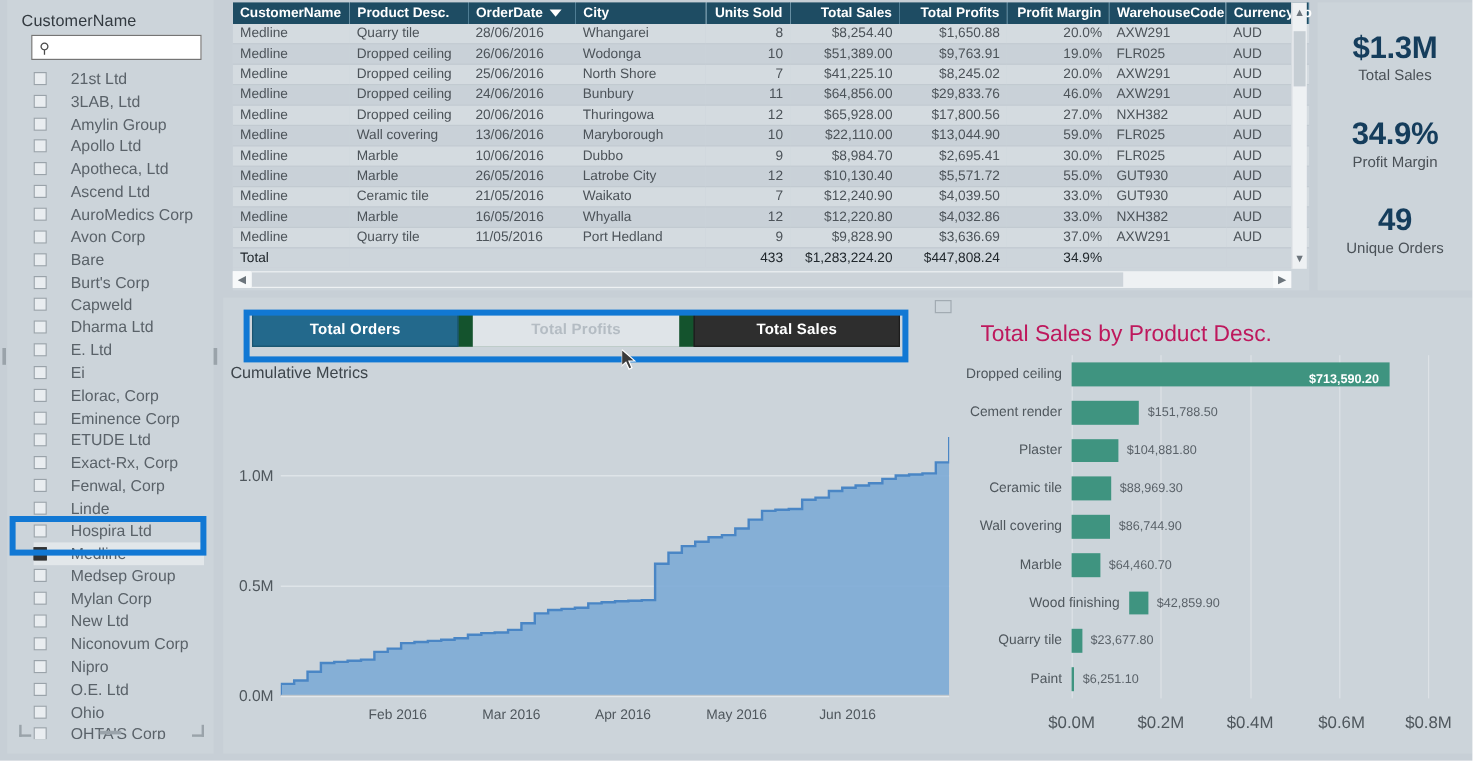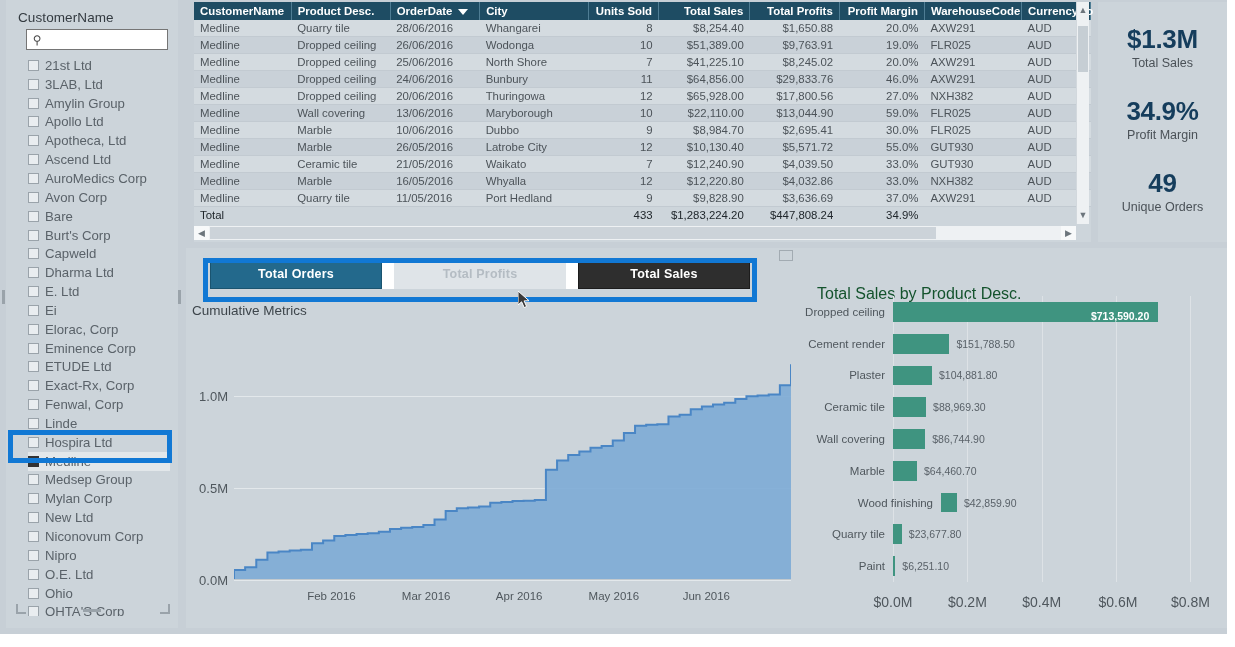--- a/index.html
+++ b/index.html
@@ -54,21 +54,21 @@
   .slicer-searchbox input {
     border: 0; outline: 0; background: transparent;
     font-size: 12px; flex: 1; width: 100%; color: #333;
     font-family: "Liberation Sans", sans-serif;
   }
   .slicer-list {
     position: relative;
     height: 560px; overflow: hidden; padding-left: 14px;
   }
   .slicer-item {
-    display: flex; align-items: center; gap: 6px;
+    display: flex; align-items: center; gap: 20px;
     height: 18.85px; font-size: 13.2px; color: #5a6269;
     white-space: nowrap;
   }
   .slicer-item .cbox {
     width: 11px; height: 11px; border: 1px solid #9aa3aa;
     background: #e9edf0; flex: 0 0 auto;
   }
   .slicer-item.selected .cbox { background: #333333; border-color: #333333; }
   .slicer-item.selected { background: #e2e7ea; }
   .slicer-item.selected .lbl { color: #5a6269; }
@@ -169,21 +169,21 @@
   .bottom-panel {
     position: absolute; left: 186px; top: 248px; width: 1041px; height: 380px;
     background: #ccd4da;
   }
   .line-visual {
     position: absolute; left: 0px; top: 0px; width: 617px; height: 380px;
   }
   .btn-group {
     position: absolute; left: 24px; top: 11px;
     display: flex; gap: 12px; width: 540px; height: 30px;
-    background: #ffffff;
+    background: #14532d;
   }
   .tgl {
     flex: 1; display: flex; align-items: center; justify-content: center;
     font-size: 12.5px; font-weight: bold; letter-spacing: .2px;
     cursor: pointer; border: 1px solid transparent;
   }
   .tgl.active { background: #23698c; color: #ffffff; border-color: #1a5470; }
   .tgl.disabled { background: #dfe4e8; color: #b4bcc3; }
   .tgl.hover { background: #2e2e2e; color: #ffffff; border-color: #1c1c1c; }
   .focus-icon {
@@ -208,21 +208,21 @@
     position: absolute; top: calc(100% + 10px); font-size: 11.5px;
     color: #4f575d; transform: translateX(-50%); white-space: nowrap;
   }
   .axis-base { position: absolute; left: 0; right: 0; bottom: 0; height: 1px; background: #c2c9ce; }
 
   
   .bar-visual {
     position: absolute; left: 617px; top: 0px; width: 424px; height: 380px;
   }
   .bar-title {
-    position: absolute; left: 14px; top: 20px; font-size: 16px; color: #14532d; margin-top: 17px;
+    position: absolute; left: 14px; top: 20px; font-size: 19px; color: #be185d;
   }
   .bar-plot {
     position: absolute; left: 90px; top: 48px; right: 18px; bottom: 46px;
   }
   .bar-row {
     position: absolute; left: 0; right: 0; display: flex; align-items: center;
   }
   .bar-cat {
     position: absolute; right: calc(100% + 8px); font-size: 11.5px;
     color: #4f575d; white-space: nowrap; top: 50%; transform: translateY(-50%);

